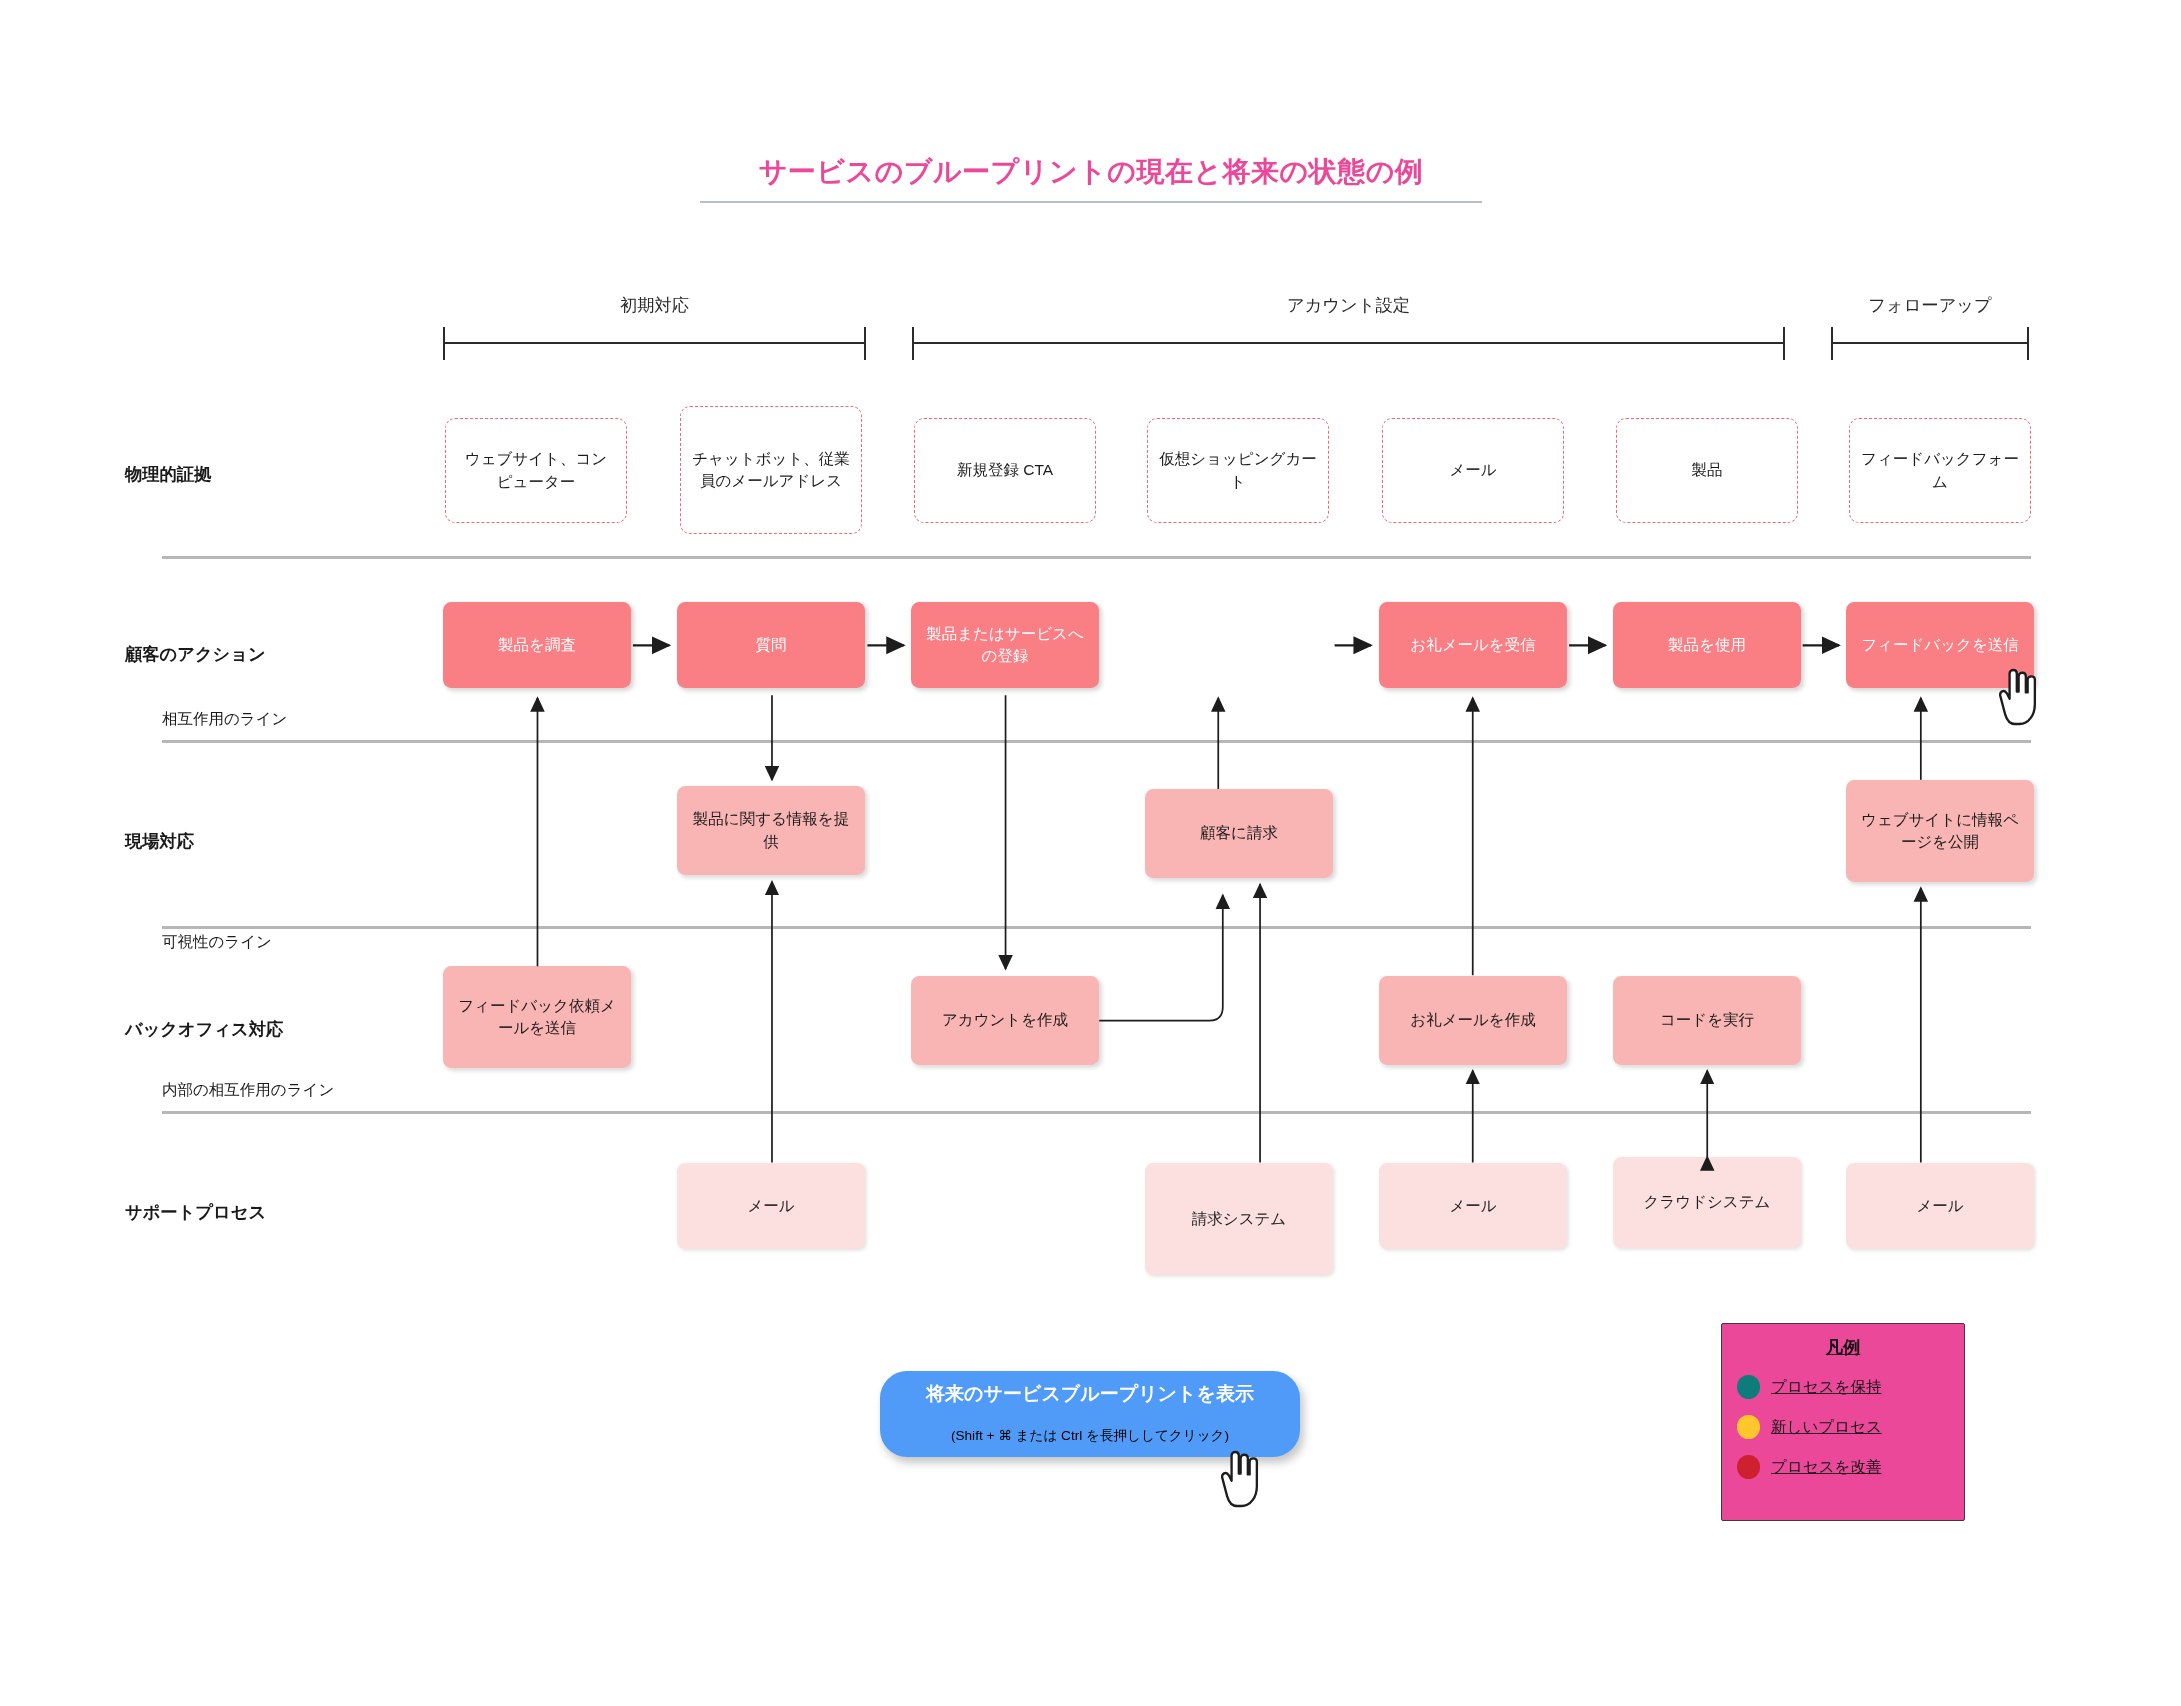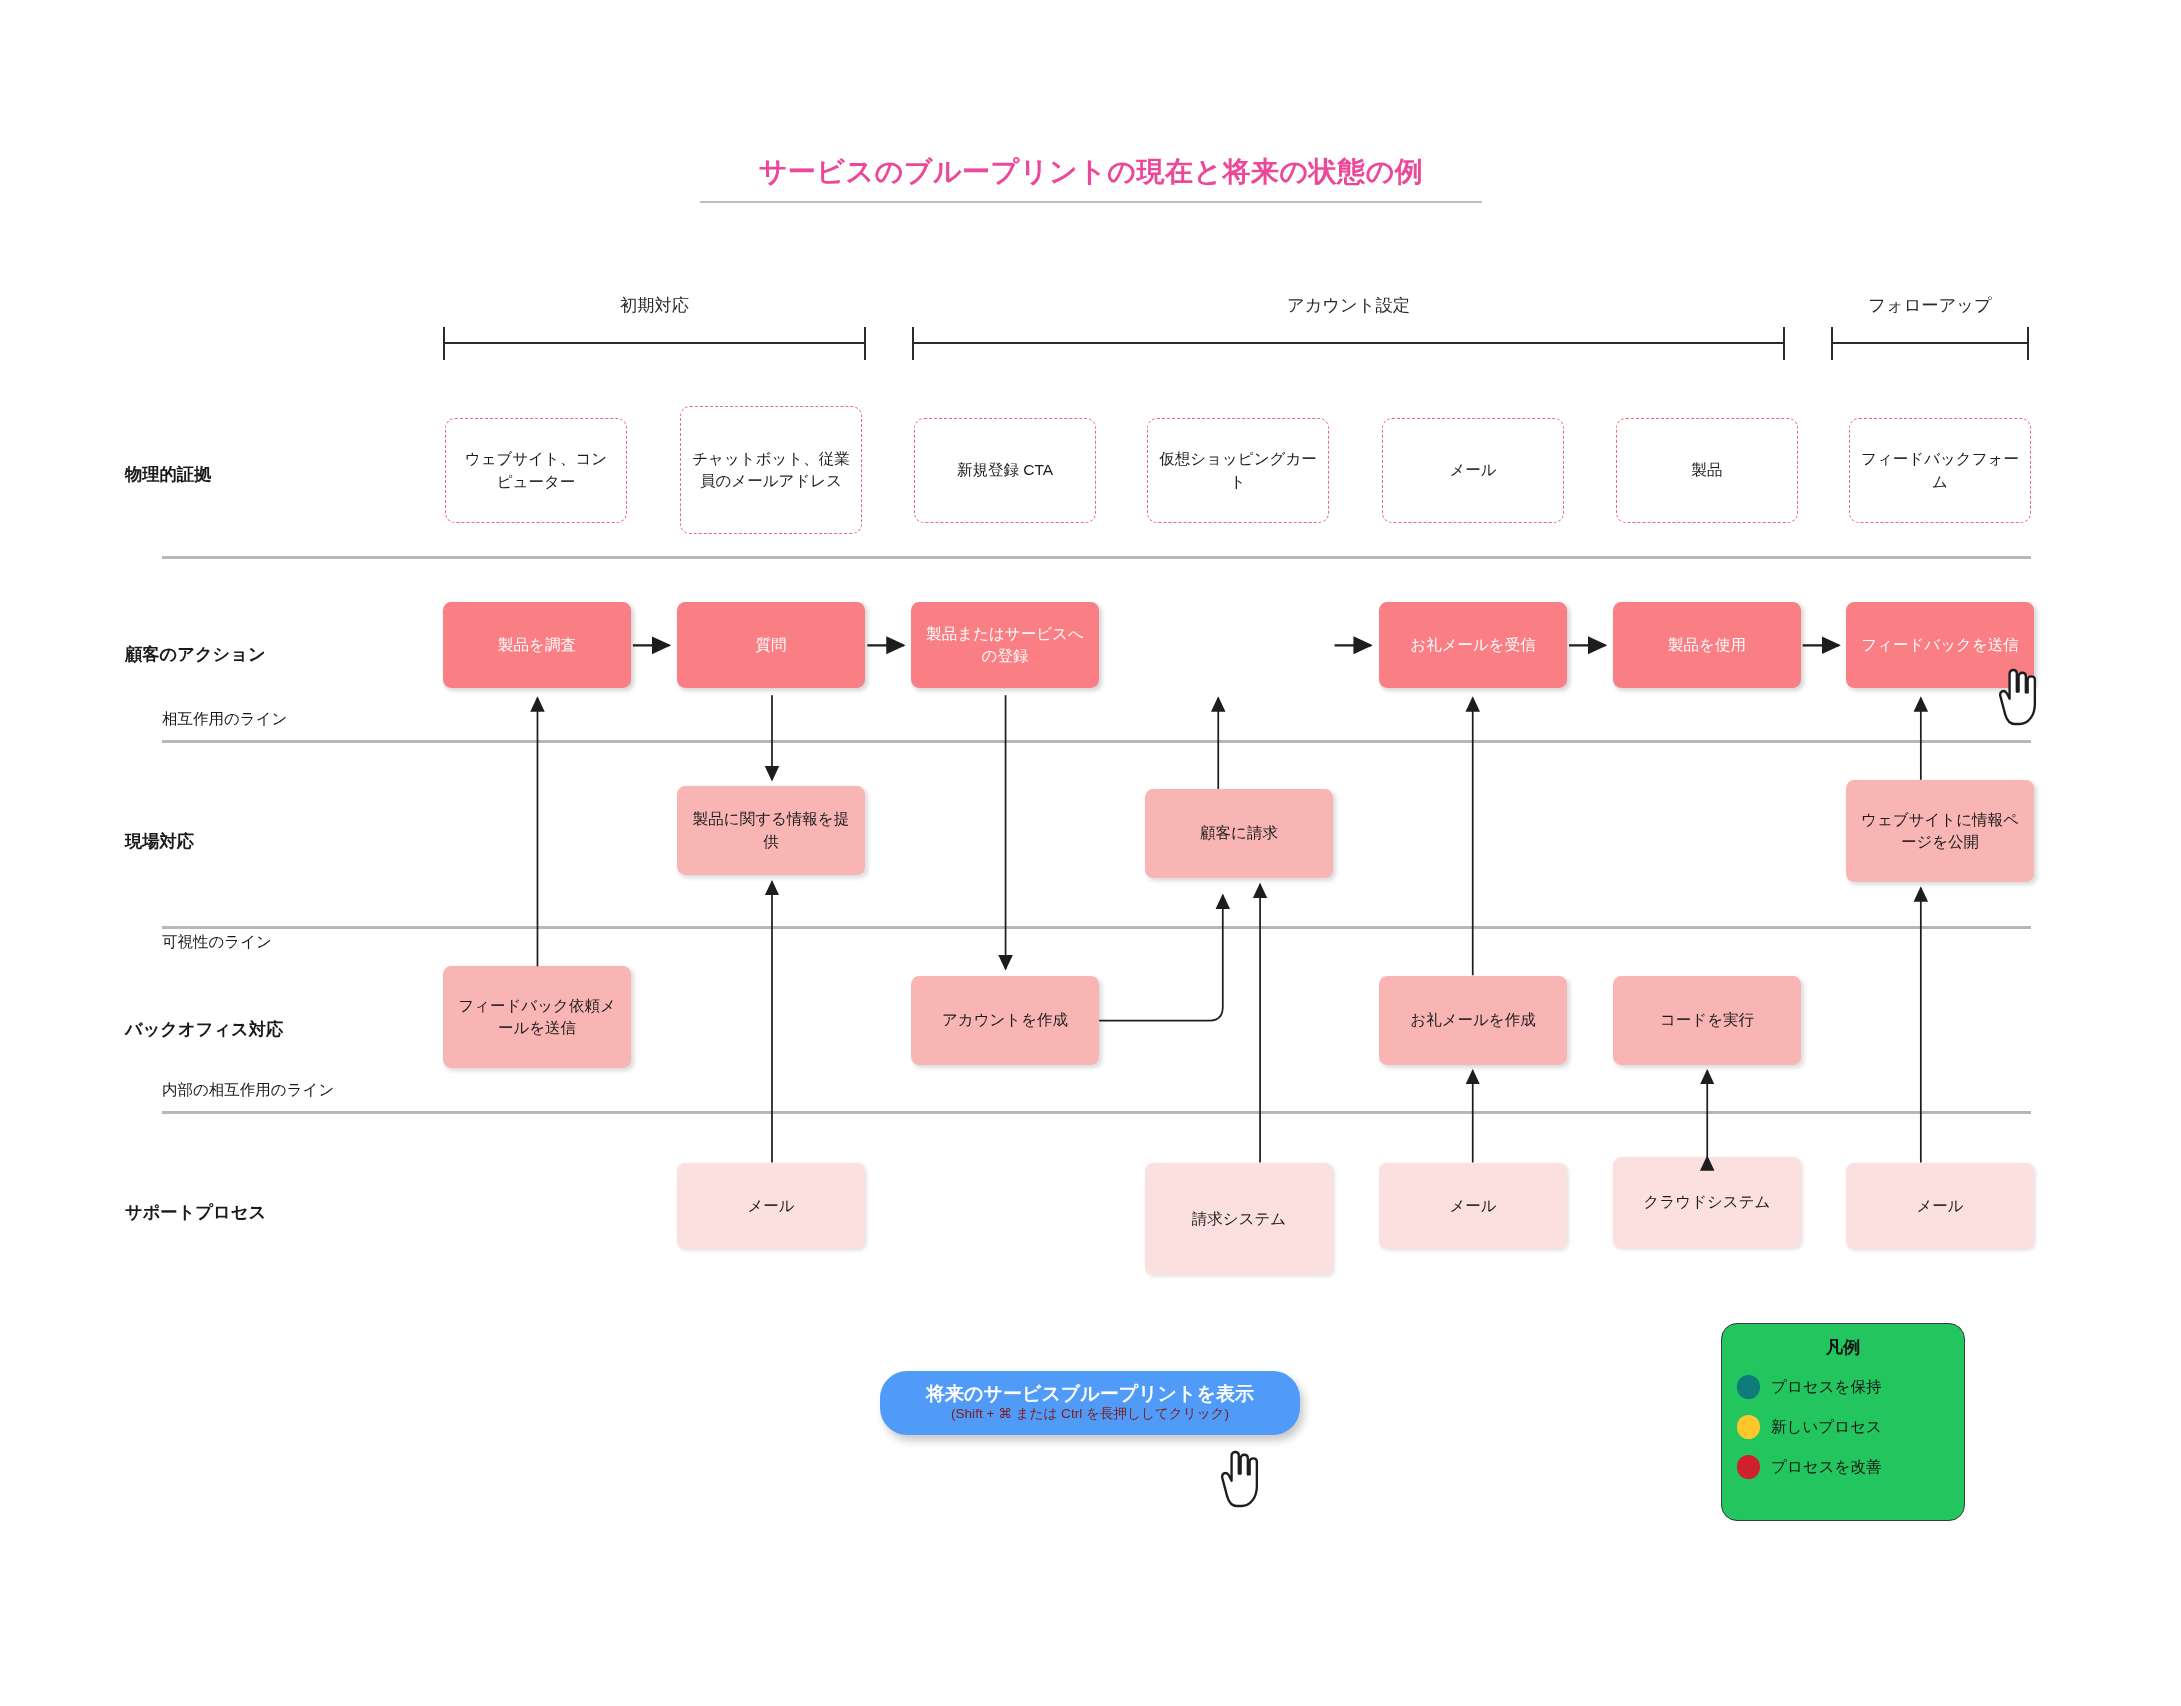--- a/index.html
+++ b/index.html
@@ -69,37 +69,37 @@
     background:#fce0e0;color:#1c1c1c;
     box-shadow:1.8px 1.8px 3.6px rgba(0,0,0,.10);
   }
 
   
   #wires{position:absolute;left:0;top:0;width:2182px;height:1706px;pointer-events:none;}
 
   
   #legend{
     position:absolute;left:1721px;top:1323px;width:244px;height:198px;
-    border:1.8px solid #3a3a3a;border-radius:16px;background:#22c55e;
-    box-sizing:border-box;padding:11px 14.5px 0 14.5px;
+    border:1.8px solid #3a3a3a;border-radius:2px;background:#ec4899;
+    box-sizing:border-box;padding:11px 14.5px 0 14.5px;text-decoration:underline;
   }
   #legend .ltitle{text-align:center;font-size:17.3px;font-weight:700;color:#111;}
   #legend .lrow{display:flex;align-items:center;margin-top:16.4px;}
   #legend .dot{width:23.6px;height:23.6px;border-radius:50%;flex:0 0 auto;margin-right:11px;}
   #legend .ltext{font-size:15.5px;color:#141414;white-space:nowrap;}
 
   
   #cta{
     position:absolute;left:880px;top:1371px;width:420px;
     background:#4f9bf7;border-radius:27px;padding:11px 9px 12.7px;
     box-shadow:3.6px 5.5px 8.2px rgba(0,0,0,.22);text-align:center;box-sizing:border-box;
     cursor:pointer;
   }
   #cta .cta-main{font-size:19px;font-weight:700;color:#fff;line-height:1.25;}
-  #cta .cta-sub{font-size:13.6px;color:#7f1d1d;margin-top:0;line-height:1.25;}
+  #cta .cta-sub{font-size:13.6px;color:#000000;margin-top:22px;line-height:1.25;}
 
   
   .cursor{position:absolute;width:56px;height:64px;}
 </style>
 </head>
 <body>
 
 <div id="canvas">
 
   <div id="header">

